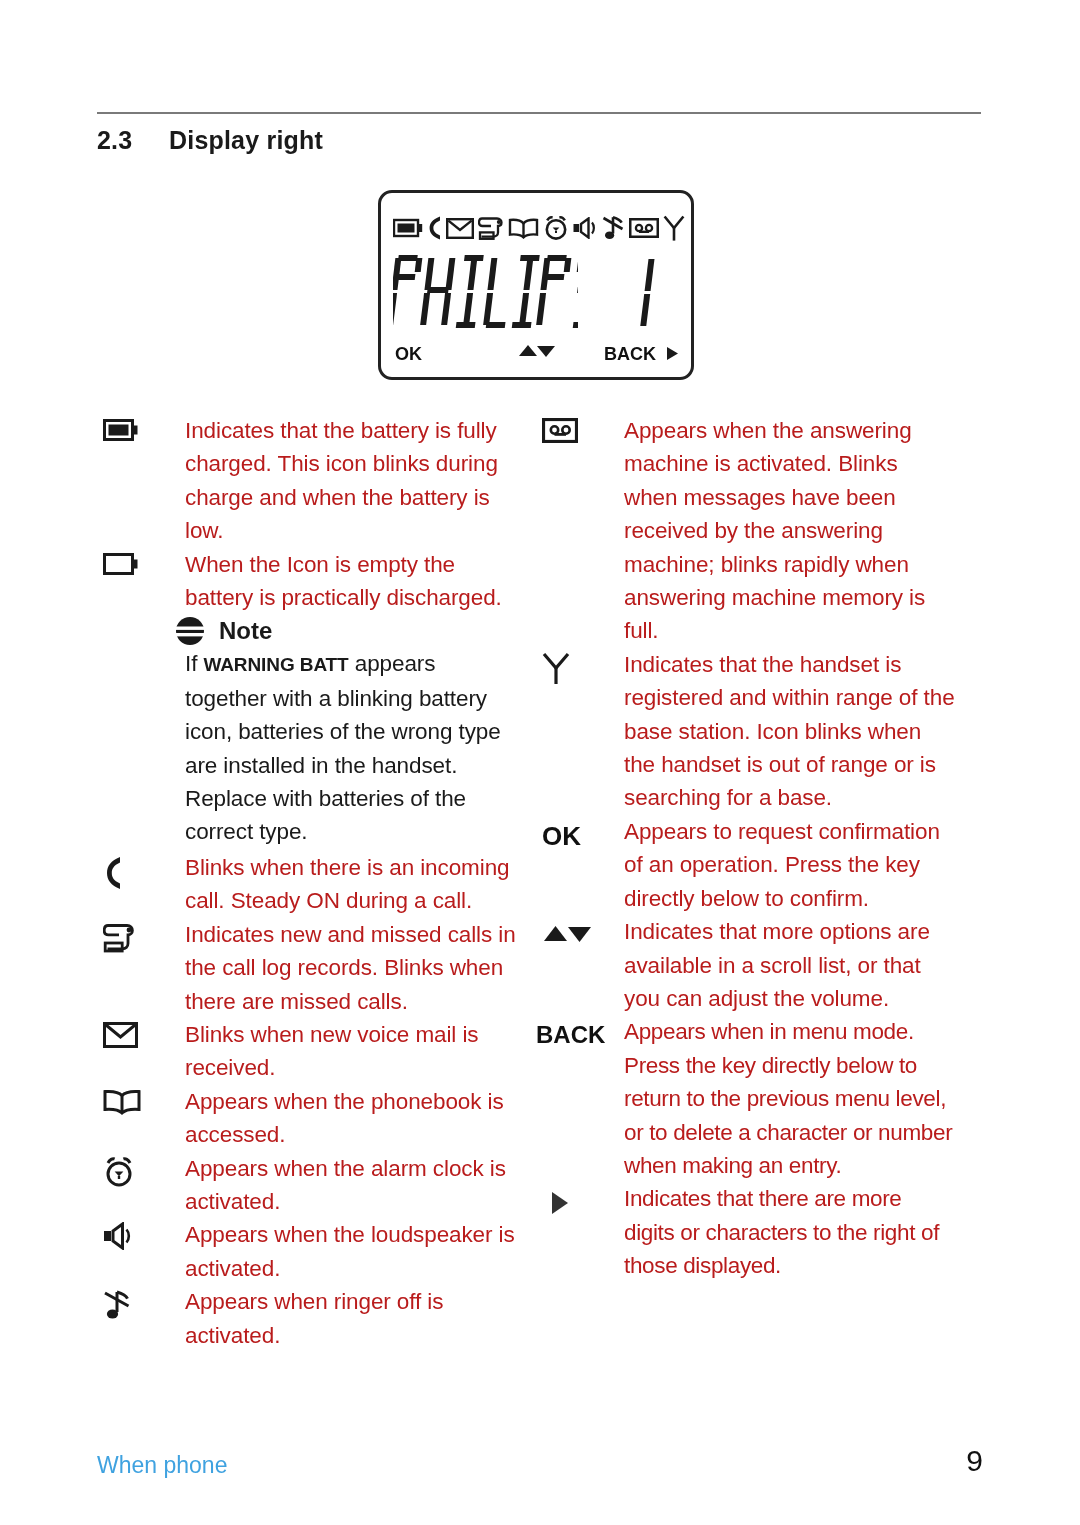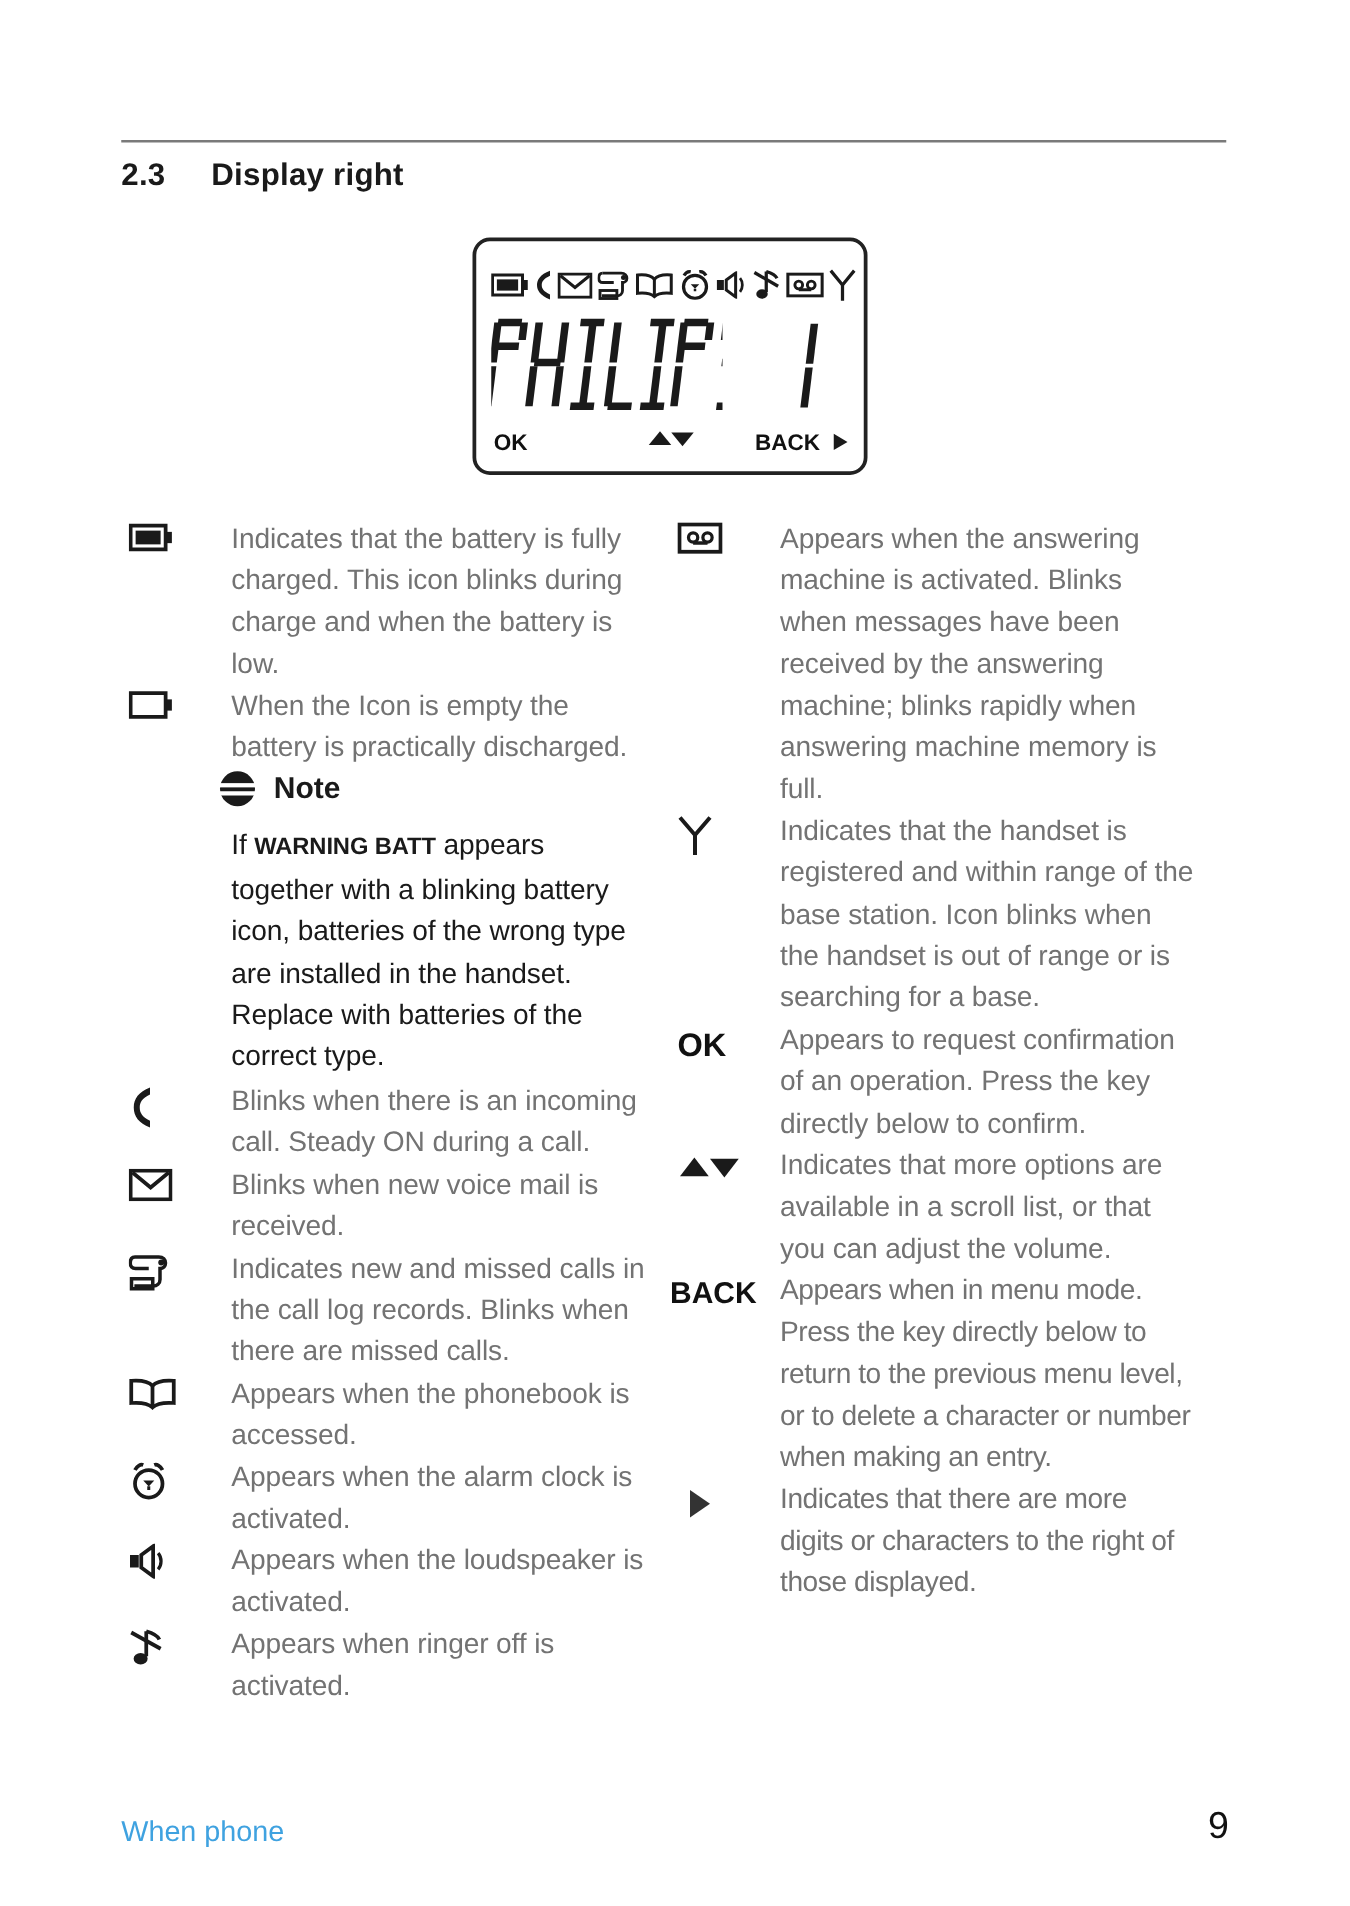--- a/index.html
+++ b/index.html
@@ -134,32 +134,32 @@
     justify-content: flex-start;
     align-items: flex-start;
     padding-top: 4px;
     padding-left: 6px;
     box-sizing: border-box;
   }
   .row-txt {
     flex: 1 1 auto;
     font-size: 22.5px;
     line-height: 33.4px;
-    color: #737373;
+    color: #b91c1c;
     letter-spacing: -0.1px;
   }
   .row-txt.tight { letter-spacing: -0.35px; }
 
   
   .note-head {
     display: flex;
     align-items: center;
     gap: 14px;
     margin-top: 2px;
-    margin-bottom: 13px;
+    margin-bottom: 1px;
     padding-left: 78px;
   }
   .note-head-label {
     font-weight: bold;
     font-size: 24px;
   }
   .note-body {
     padding-left: 88px;
     font-size: 22.5px;
     line-height: 33.4px;
@@ -407,38 +407,38 @@
       <div class="row-gly">
         <svg width="20" height="36" viewBox="0 0 20 36">
           <path d="M17 2 C8 5.5 4 11 4 18 C4 25 8 30.5 17 34 L17 28.5 C10.5 25.5 8.8 22 8.8 18 C8.8 14 10.5 10.5 17 7.5 Z" fill="#1a1a1a"></path>
         </svg>
       </div>
       <div class="row-txt">Blinks when there is an incoming call. Steady ON during a call.</div>
     </div>
 
     <div class="row">
       <div class="row-gly">
-        <svg width="35" height="26" viewBox="0 0 35 26">
-          <rect x="1.5" y="1.5" width="32" height="23" fill="none" stroke="#1a1a1a" stroke-width="3"></rect>
-          <path d="M3 3 L17.5 15 L32 3" fill="none" stroke="#1a1a1a" stroke-width="3"></path>
-        </svg>
-      </div>
-      <div class="row-txt">Blinks when new voice mail is received.</div>
-    </div>
-
-    <div class="row">
-      <div class="row-gly">
         <svg width="33" height="33" viewBox="0 0 33 33">
           <path d="M5 3.5 L24 3.5 C27.6 3.5 29.4 5.8 29.4 8.4 C29.4 11 27.6 12.8 25 12.8 L25 21.6 C25 24.8 22.6 26.8 19.5 26.8 L4.5 26.8" fill="none" stroke="#1a1a1a" stroke-width="2.8"></path>
           <path d="M5 3.5 C2.2 3.5 1.2 5.8 1.2 8.4 C1.2 11 2.7 12.8 5.4 12.8 L16 12.8" fill="none" stroke="#1a1a1a" stroke-width="2.8"></path>
           <rect x="2.2" y="21" width="17" height="8" fill="none" stroke="#1a1a1a" stroke-width="2.8"></rect>
           <circle cx="26" cy="8" r="2.4" fill="#1a1a1a"></circle>
         </svg>
       </div>
       <div class="row-txt">Indicates new and missed calls in the call log records. Blinks when there are missed calls.</div>
+    </div>
+
+    <div class="row">
+      <div class="row-gly">
+        <svg width="35" height="26" viewBox="0 0 35 26">
+          <rect x="1.5" y="1.5" width="32" height="23" fill="none" stroke="#1a1a1a" stroke-width="3"></rect>
+          <path d="M3 3 L17.5 15 L32 3" fill="none" stroke="#1a1a1a" stroke-width="3"></path>
+        </svg>
+      </div>
+      <div class="row-txt">Blinks when new voice mail is received.</div>
     </div>
 
     <div class="row">
       <div class="row-gly">
         <svg width="38" height="26" viewBox="0 0 38 26">
           <path d="M19 6.6 C15.4 2.6 10 2 2 2.6 L2 20.4 C10 19.8 15.4 20.6 19 24 C22.6 20.6 28 19.8 36 20.4 L36 2.6 C28 2 22.6 2.6 19 6.6 Z" fill="none" stroke="#1a1a1a" stroke-width="3"></path>
           <path d="M19 6.6 L19 24" fill="none" stroke="#1a1a1a" stroke-width="3"></path>
         </svg>
       </div>
       <div class="row-txt">Appears when the phonebook is accessed.</div>

